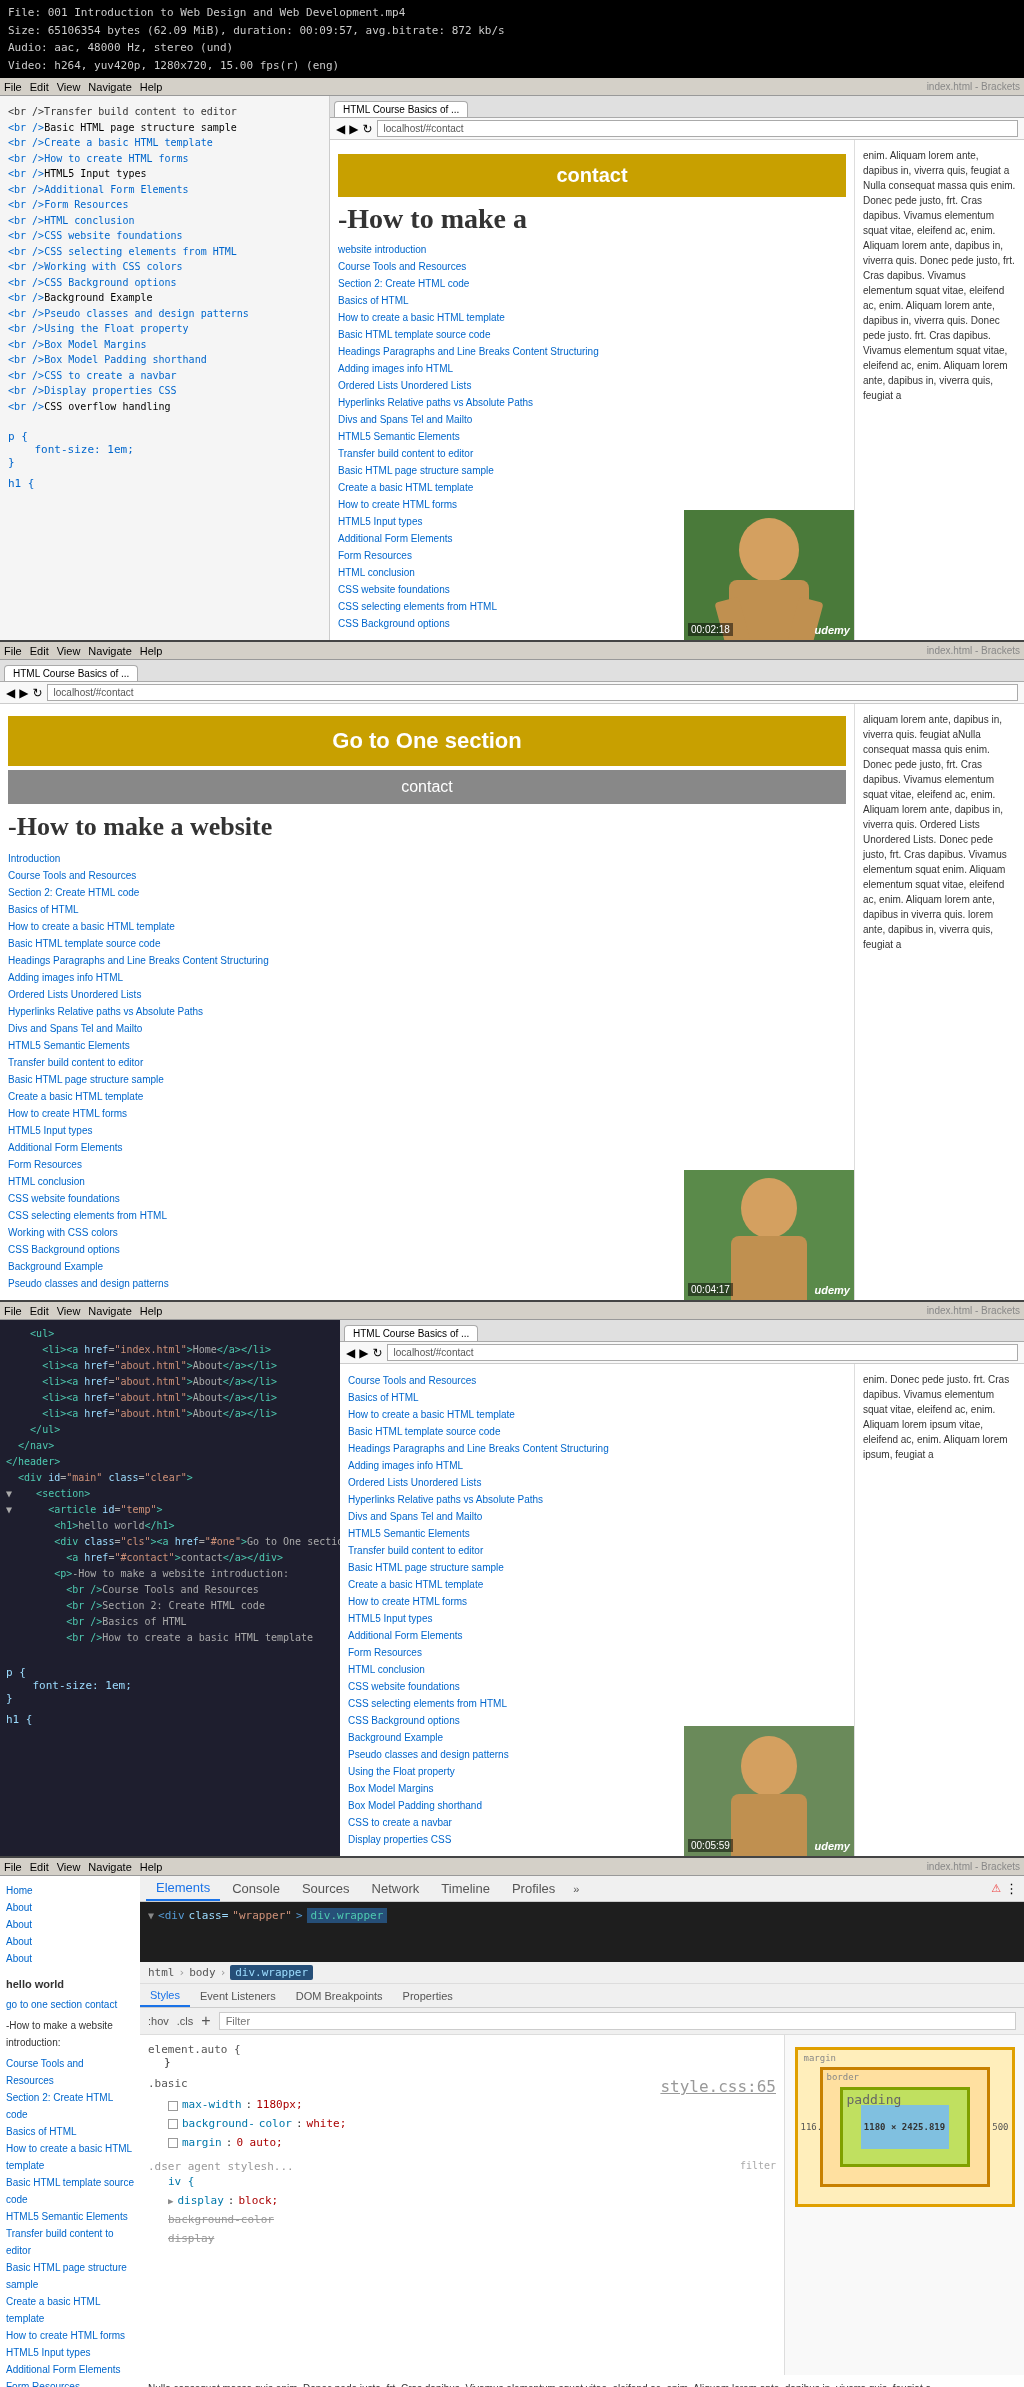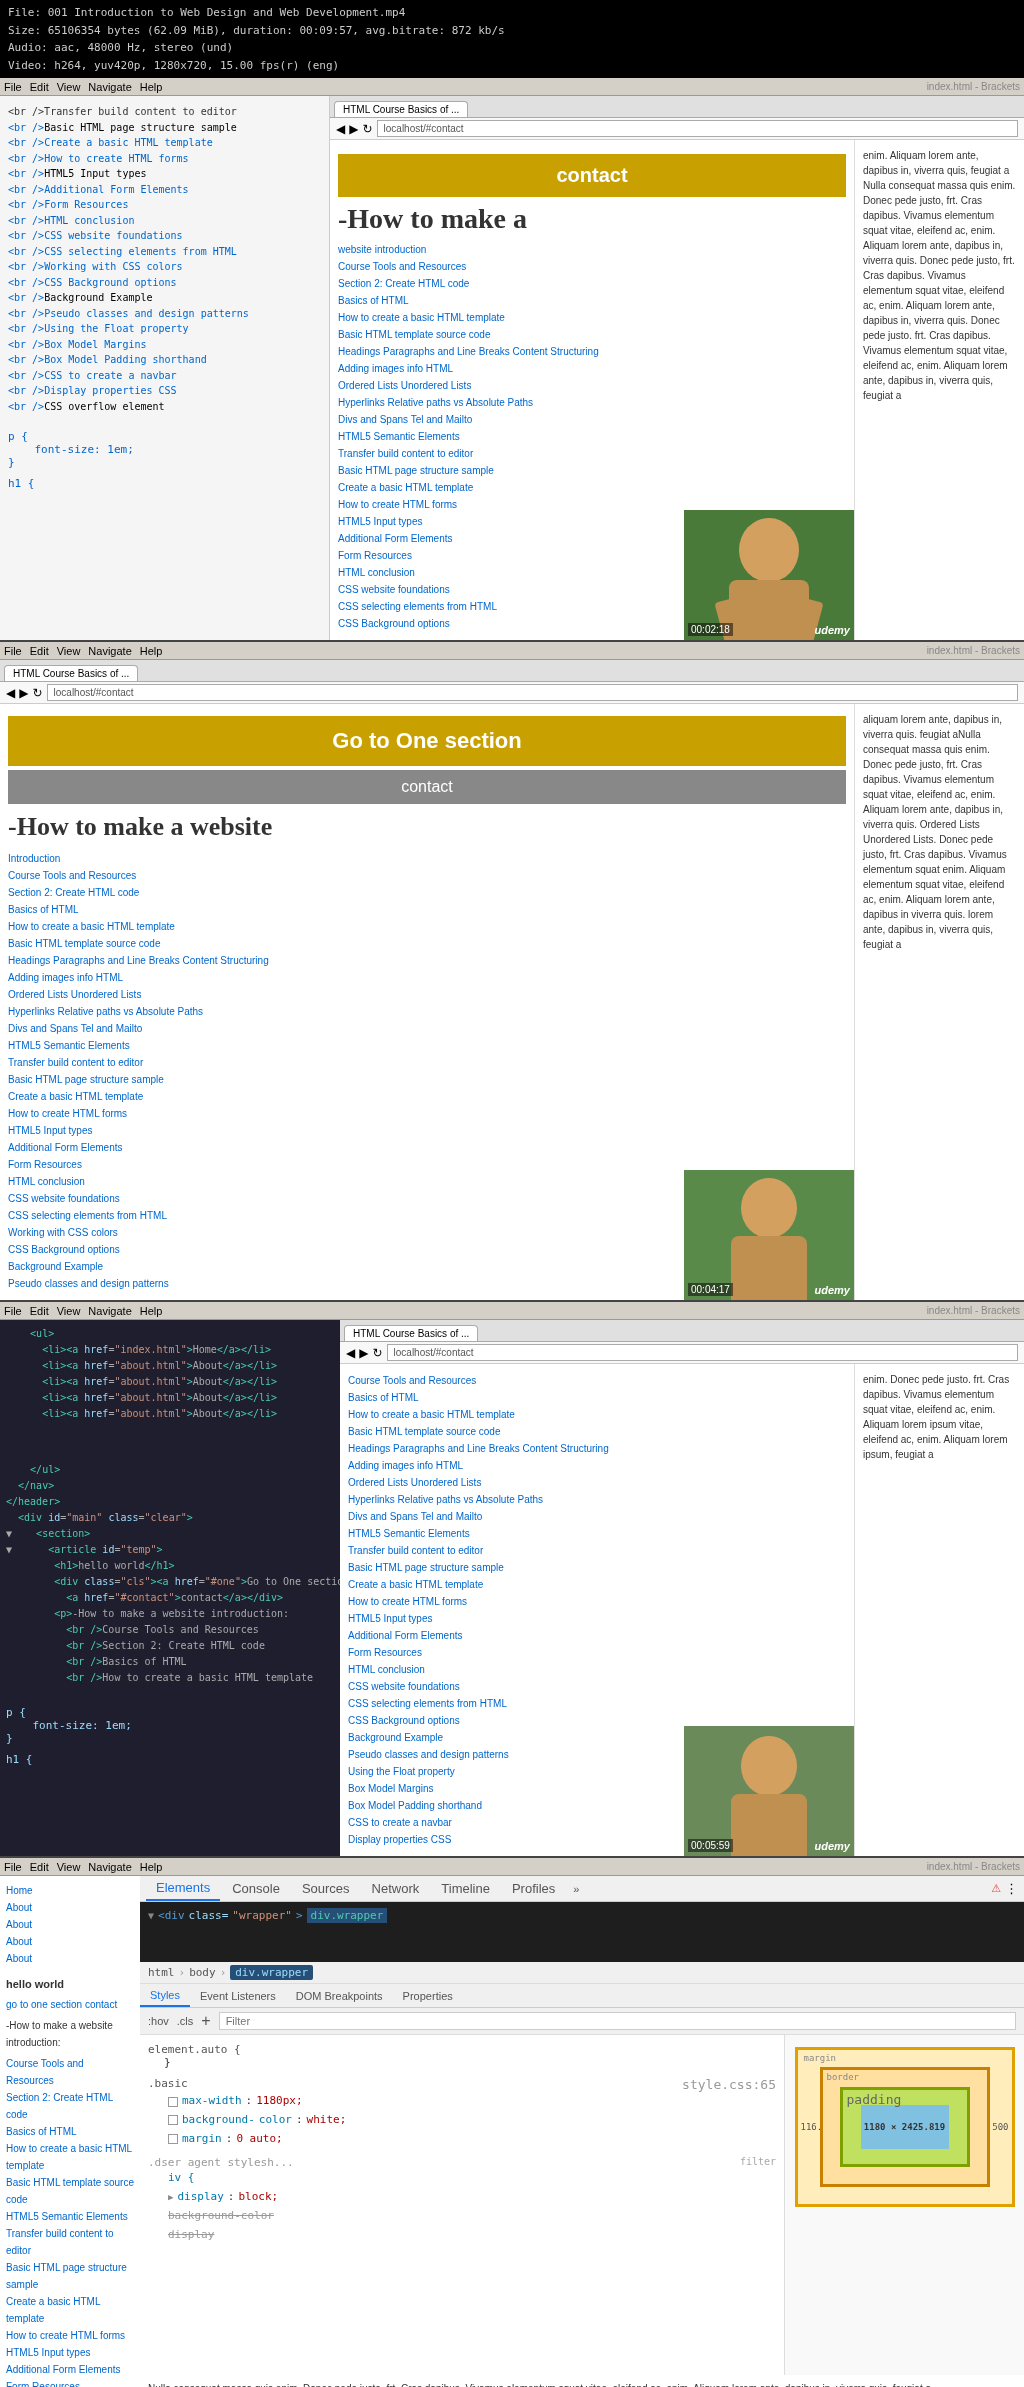--- a/index.html
+++ b/index.html
@@ -365,21 +365,21 @@
         <div><span style="color:#06c;">&lt;br /&gt;</span><span style="color:#06c;">CSS selecting elements from HTML</span></div>
         <div><span style="color:#06c;">&lt;br /&gt;</span><span style="color:#06c;">Working with CSS colors</span></div>
         <div><span style="color:#06c;">&lt;br /&gt;</span><span style="color:#06c;">CSS Background options</span></div>
         <div><span style="color:#06c;">&lt;br /&gt;</span><span style="color:#000;">Background Example</span></div>
         <div><span style="color:#06c;">&lt;br /&gt;</span><span style="color:#06c;">Pseudo classes and design patterns</span></div>
         <div><span style="color:#06c;">&lt;br /&gt;</span><span style="color:#06c;">Using the Float property</span></div>
         <div><span style="color:#06c;">&lt;br /&gt;</span><span style="color:#06c;">Box Model Margins</span></div>
         <div><span style="color:#06c;">&lt;br /&gt;</span><span style="color:#06c;">Box Model Padding shorthand</span></div>
         <div><span style="color:#06c;">&lt;br /&gt;</span><span style="color:#06c;">CSS to create a navbar</span></div>
         <div><span style="color:#06c;">&lt;br /&gt;</span><span style="color:#06c;">Display properties CSS</span></div>
-        <div><span style="color:#06c;">&lt;br /&gt;</span><span style="color:#000;">CSS overflow element</span></div>
+        <div><span style="color:#06c;">&lt;br /&gt;</span><span style="color:#000;">CSS overflow handling</span></div>
       </div>
 
       <div style="margin-top:16px;font-family:monospace;font-size:11px;color:#333;">
         <div style="color:#06c;">p {</div>
         <div style="color:#06c;">&nbsp;&nbsp;&nbsp;&nbsp;font-size: 1em;</div>
         <div style="color:#06c;">}</div>
         <div style="margin-top:8px;color:#06c;">h1 {</div>
       </div>
     </div>
 
@@ -532,21 +532,21 @@
   <div class="row-split">
 
     <div style="width:340px;background:#1e1e2e;color:#ccc;font-size:10px;font-family:monospace;padding:6px;min-height:400px;overflow:hidden;">
       <div style="color:#aaa;line-height:1.6;">
         <div style="white-space:pre;"><span style="color:#888;">    </span><span style="color:#4ec9b0;">&lt;ul&gt;</span></div>
         <div style="white-space:pre;"><span style="color:#888;">      </span><span style="color:#4ec9b0;">&lt;li&gt;</span><span style="color:#4ec9b0;">&lt;a</span> <span style="color:#9cdcfe;">href</span>=<span style="color:#ce9178;">"index.html"</span><span style="color:#4ec9b0;">&gt;</span>Home<span style="color:#4ec9b0;">&lt;/a&gt;&lt;/li&gt;</span></div>
         <div style="white-space:pre;"><span style="color:#888;">      </span><span style="color:#4ec9b0;">&lt;li&gt;</span><span style="color:#4ec9b0;">&lt;a</span> <span style="color:#9cdcfe;">href</span>=<span style="color:#ce9178;">"about.html"</span><span style="color:#4ec9b0;">&gt;</span>About<span style="color:#4ec9b0;">&lt;/a&gt;&lt;/li&gt;</span></div>
         <div style="white-space:pre;"><span style="color:#888;">      </span><span style="color:#4ec9b0;">&lt;li&gt;</span><span style="color:#4ec9b0;">&lt;a</span> <span style="color:#9cdcfe;">href</span>=<span style="color:#ce9178;">"about.html"</span><span style="color:#4ec9b0;">&gt;</span>About<span style="color:#4ec9b0;">&lt;/a&gt;&lt;/li&gt;</span></div>
         <div style="white-space:pre;"><span style="color:#888;">      </span><span style="color:#4ec9b0;">&lt;li&gt;</span><span style="color:#4ec9b0;">&lt;a</span> <span style="color:#9cdcfe;">href</span>=<span style="color:#ce9178;">"about.html"</span><span style="color:#4ec9b0;">&gt;</span>About<span style="color:#4ec9b0;">&lt;/a&gt;&lt;/li&gt;</span></div>
         <div style="white-space:pre;"><span style="color:#888;">      </span><span style="color:#4ec9b0;">&lt;li&gt;</span><span style="color:#4ec9b0;">&lt;a</span> <span style="color:#9cdcfe;">href</span>=<span style="color:#ce9178;">"about.html"</span><span style="color:#4ec9b0;">&gt;</span>About<span style="color:#4ec9b0;">&lt;/a&gt;&lt;/li&gt;</span></div>
-        <div style="white-space:pre;margin-top:40px;"><span style="color:#888;">    </span><span style="color:#4ec9b0;">&lt;/ul&gt;</span></div>
+        <div style="white-space:pre;"><span style="color:#888;">    </span><span style="color:#4ec9b0;">&lt;/ul&gt;</span></div>
         <div style="white-space:pre;"><span style="color:#888;">  </span><span style="color:#4ec9b0;">&lt;/nav&gt;</span></div>
         <div style="white-space:pre;"><span style="color:#4ec9b0;">&lt;/header&gt;</span></div>
         <div style="white-space:pre;"><span style="color:#888;">  </span><span style="color:#4ec9b0;">&lt;div</span> <span style="color:#9cdcfe;">id</span>=<span style="color:#ce9178;">"main"</span> <span style="color:#9cdcfe;">class</span>=<span style="color:#ce9178;">"clear"</span><span style="color:#4ec9b0;">&gt;</span></div>
         <div style="white-space:pre;">▼    <span style="color:#4ec9b0;">&lt;section&gt;</span></div>
         <div style="white-space:pre;">▼      <span style="color:#4ec9b0;">&lt;article</span> <span style="color:#9cdcfe;">id</span>=<span style="color:#ce9178;">"temp"</span><span style="color:#4ec9b0;">&gt;</span></div>
         <div style="white-space:pre;"><span style="color:#888;">        </span><span style="color:#4ec9b0;">&lt;h1&gt;</span>hello world<span style="color:#4ec9b0;">&lt;/h1&gt;</span></div>
         <div style="white-space:pre;"><span style="color:#888;">        </span><span style="color:#4ec9b0;">&lt;div</span> <span style="color:#9cdcfe;">class</span>=<span style="color:#ce9178;">"cls"</span><span style="color:#4ec9b0;">&gt;</span><span style="color:#4ec9b0;">&lt;a</span> <span style="color:#9cdcfe;">href</span>=<span style="color:#ce9178;">"#one"</span><span style="color:#4ec9b0;">&gt;</span>Go to One sectiona</div>
         <div style="white-space:pre;"><span style="color:#888;">          </span><span style="color:#4ec9b0;">&lt;a</span> <span style="color:#9cdcfe;">href</span>=<span style="color:#ce9178;">"#contact"</span><span style="color:#4ec9b0;">&gt;</span>contact<span style="color:#4ec9b0;">&lt;/a&gt;&lt;/div&gt;</span></div>
         <div style="white-space:pre;"><span style="color:#888;">        </span><span style="color:#4ec9b0;">&lt;p&gt;</span>-How to make a website introduction:</div>
         <div style="white-space:pre;"><span style="color:#888;">          </span><span style="color:#4ec9b0;">&lt;br /&gt;</span>Course Tools and Resources</div>
@@ -718,21 +718,21 @@
         <div class="styles-left">
 
           <div style="margin-bottom:8px;">
             <div style="font-size:11px;color:#555;">element.auto {</div>
             <div style="margin-left:16px;font-size:11px;color:#333;">}</div>
           </div>
 
           <div style="margin-bottom:8px;">
             <div style="font-size:11px;color:#555;display:flex;justify-content:space-between;">
               <span>.basic</span>
-              <span style="font-size:13px;color:#999;">style.css:65</span>
+              <span style="font-size:16px;color:#999;text-decoration:underline;">style.css:65</span>
             </div>
             <div style="margin-left:8px;">
 
               <div class="property-row">
                 <span class="prop-checkbox"></span>
                 <span class="prop-name">max-width</span>
                 <span class="prop-colon">:</span>
                 <span class="prop-val">1180px;</span>
               </div>
 

